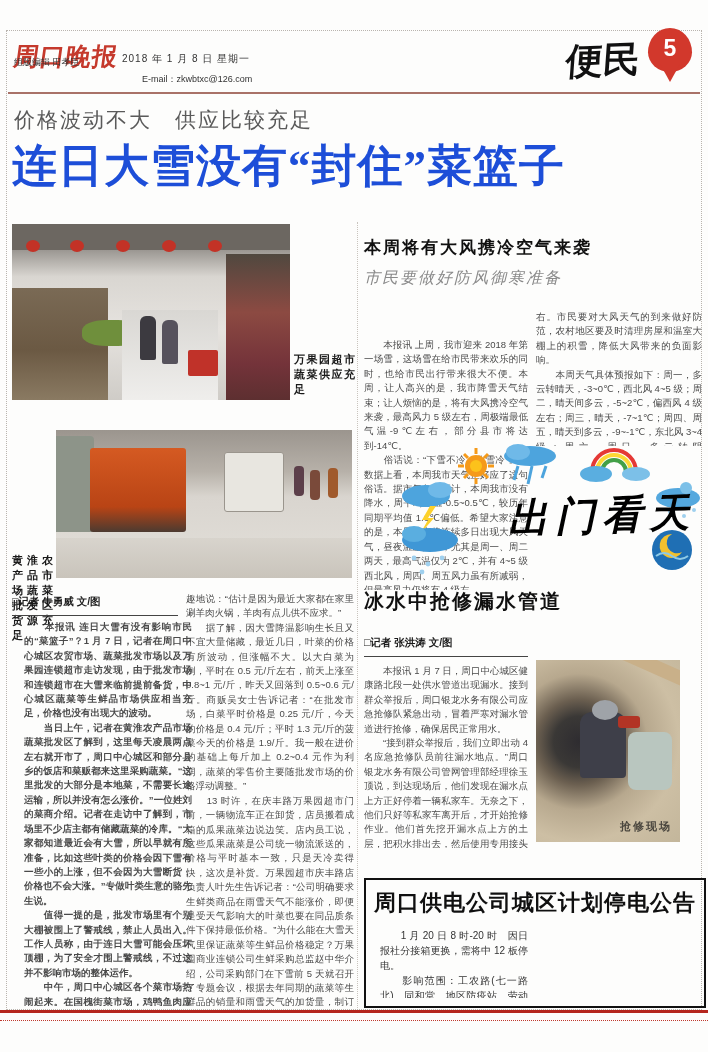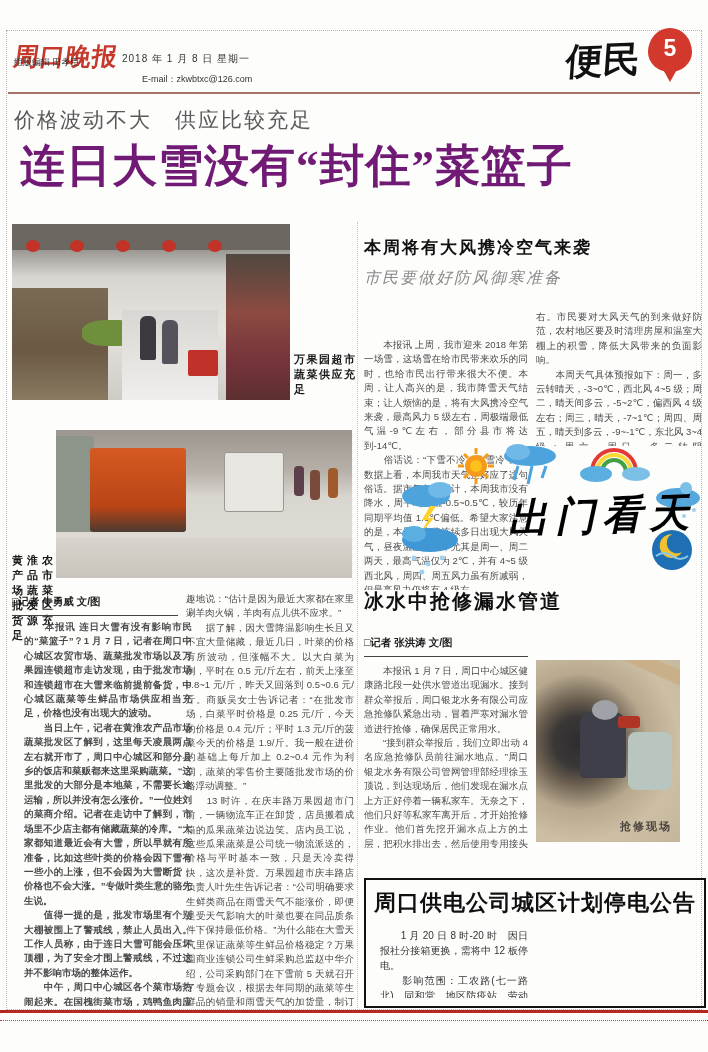--- a/index.html
+++ b/index.html
@@ -21,22 +21,22 @@
   .email-line{left:122px;top:73px;font-size:9px;color:#333;margin-left:20px;}
   .section-label{left:566px;top:36px;font-size:37px;font-weight:900;color:#111;transform:skewX(-6deg) rotate(-2deg);
                  font-family:"Liberation Serif","DejaVu Serif",serif;}
   .page-pin{left:648px;top:28px;width:44px;height:44px;background:#d2382c;border-radius:50% 50% 50% 50%/55% 55% 45% 45%;}
   .page-pin::after{content:"";position:absolute;left:12px;top:36px;border-left:10px solid transparent;
                    border-right:10px solid transparent;border-top:18px solid #d2382c;}
   .page-pin span{position:absolute;left:0;top:7px;width:44px;text-align:center;color:#fff;font-size:23px;font-weight:bold;}
 
   
   .kicker{left:14px;top:106px;font-size:21px;color:#5a5a5a;letter-spacing:2px;}
-  .main-headline{left:12px;top:136px;width:680px;font-size:45px;font-weight:900;color:#701a75;letter-spacing:1px;
-                 font-family:"Liberation Serif","DejaVu Serif",serif;margin-left:8px;}
+  .main-headline{left:12px;top:136px;width:680px;font-size:45px;font-weight:900;color:#1d4ed8;letter-spacing:1px;
+                 font-family:"Liberation Serif","DejaVu Serif",serif;}
 
   
   .photo{overflow:hidden;}
   .photo1{left:12px;top:224px;width:278px;height:176px;background:linear-gradient(180deg,#b8b3ae 0%,#8f8b86 12%,#d9d6d1 30%,#e6e3df 60%,#cfccc7 100%);}
   .photo1 .lantern-bar{position:absolute;left:0;top:0;width:100%;height:26px;background:#6c6761;}
   .photo1 .lantern{position:absolute;width:14px;height:12px;border-radius:50%;background:#c33226;top:16px;}
   .photo1 .bin-left{position:absolute;left:0;top:64px;width:96px;height:112px;background:linear-gradient(180deg,#7a6a55 0%,#6b5943 55%,#8a7a62 100%);}
   .photo1 .greens{position:absolute;left:70px;top:96px;width:60px;height:26px;border-radius:40%;background:#6f8f3c;}
   .photo1 .shelf-right{position:absolute;right:0;top:30px;width:64px;height:146px;background:linear-gradient(180deg,#50483f,#8c4a42 40%,#74333a 75%,#5d2f30 100%);}
   .photo1 .aisle{position:absolute;left:110px;top:86px;width:96px;height:90px;background:linear-gradient(180deg,#d9d7d3,#efeeec);}

